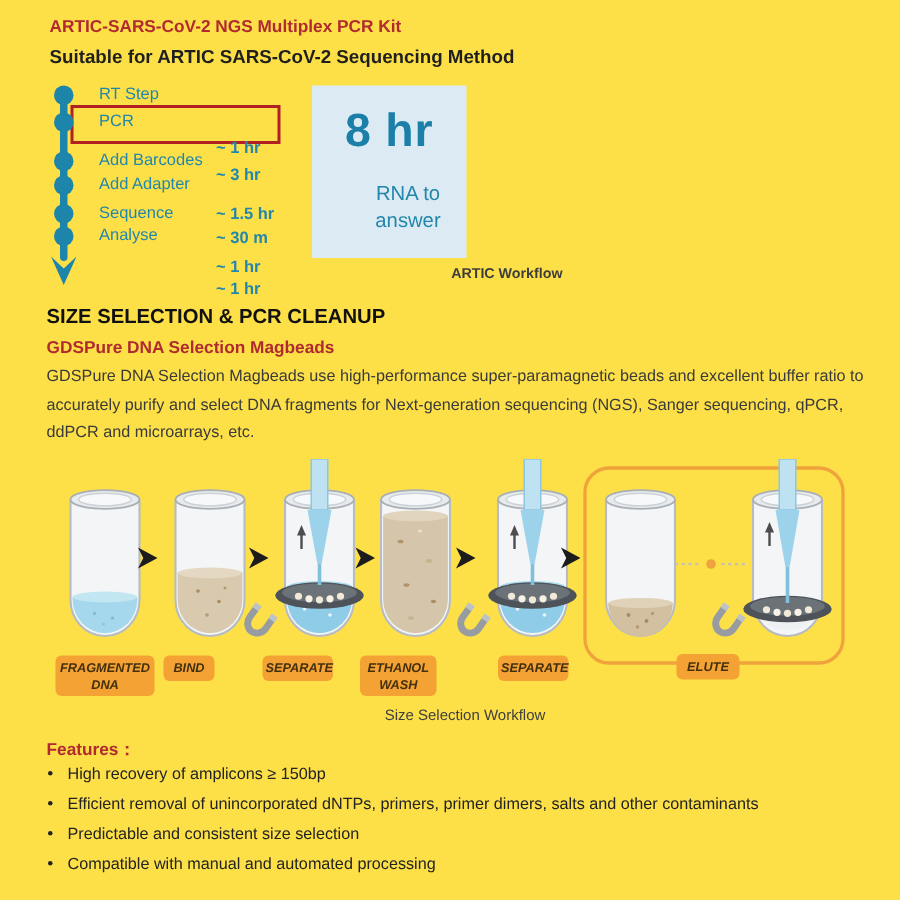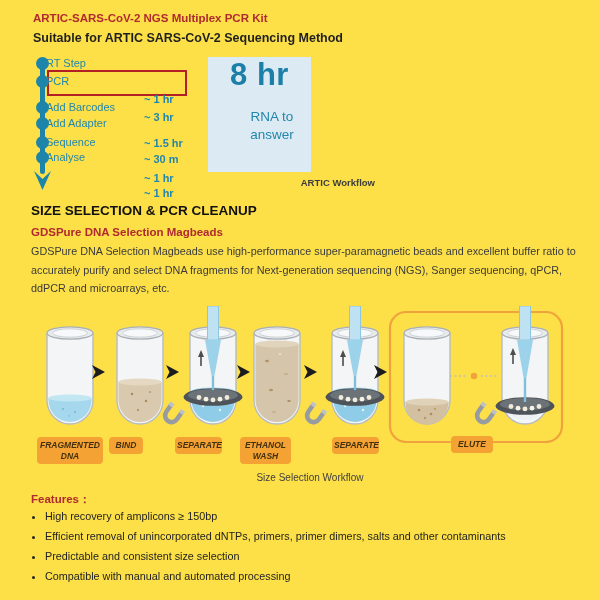--- a/index.html
+++ b/index.html
@@ -9,27 +9,27 @@
   
   .doc-title{position:absolute;left:33px;top:12px;font-size:11.5px;font-weight:bold;color:#b02a30;}
   .doc-subtitle{position:absolute;left:33px;top:31px;font-size:12.5px;font-weight:bold;color:#1f1f1f;}
 
   
   .timeline{position:absolute;left:30px;top:52px;width:172px;height:142px;}
   .tl-line{position:absolute;left:10px;top:9px;width:5px;height:113px;background:#1d84aa;border-radius:3px;}
   .tl-arrowhead{position:absolute;left:2px;top:119px;}
   .tl-row{position:absolute;left:0;width:172px;height:14px;}
   .tl-node{position:absolute;left:6px;top:0;width:13px;height:13px;border-radius:50%;background:#1d84aa;}
-  .tl-label{position:absolute;left:16px;top:0;font-size:11px;line-height:13px;color:#2386ab;font-weight:500;white-space:nowrap;text-align:center;}
+  .tl-label{position:absolute;left:36px;top:0;font-size:11px;line-height:13px;color:#2386ab;font-weight:500;white-space:nowrap;text-align:center;}
   .tl-time{position:absolute;left:114px;top:0;font-size:11px;line-height:13px;color:#2386ab;font-weight:700;white-space:nowrap;margin-top:36px;}
   .pcr-highlight{position:absolute;left:17px;top:18px;width:136px;height:22px;border:2px solid #b22024;}
 
   
   .summary-box{position:absolute;left:208px;top:57px;width:103px;height:115px;background:#dcebf3;text-align:center;}
-  .summary-big{font-size:31px;font-weight:bold;color:#1b7fa8;letter-spacing:0.5px;}
+  .summary-big{font-size:31px;font-weight:bold;color:#1b7fa8;margin-top:12px;letter-spacing:0.5px;}
   .summary-small{font-size:13.5px;color:#2386ab;margin-top:15px;line-height:1.3;padding-left:25px;}
   .artic-caption{position:absolute;left:211px;top:177px;width:164px;text-align:right;
                  font-size:9.5px;font-weight:bold;color:#3c3c3c;}
 
   
   .sel-heading{position:absolute;left:31px;top:203px;font-size:13.5px;font-weight:bold;color:#111;}
   .sel-subheading{position:absolute;left:31px;top:226px;font-size:11.5px;font-weight:bold;color:#b02a30;}
   .body-text{position:absolute;left:31px;top:242px;font-size:10.8px;line-height:18.6px;color:#3a3a3a;}
   .body-text div{white-space:nowrap;}
 

